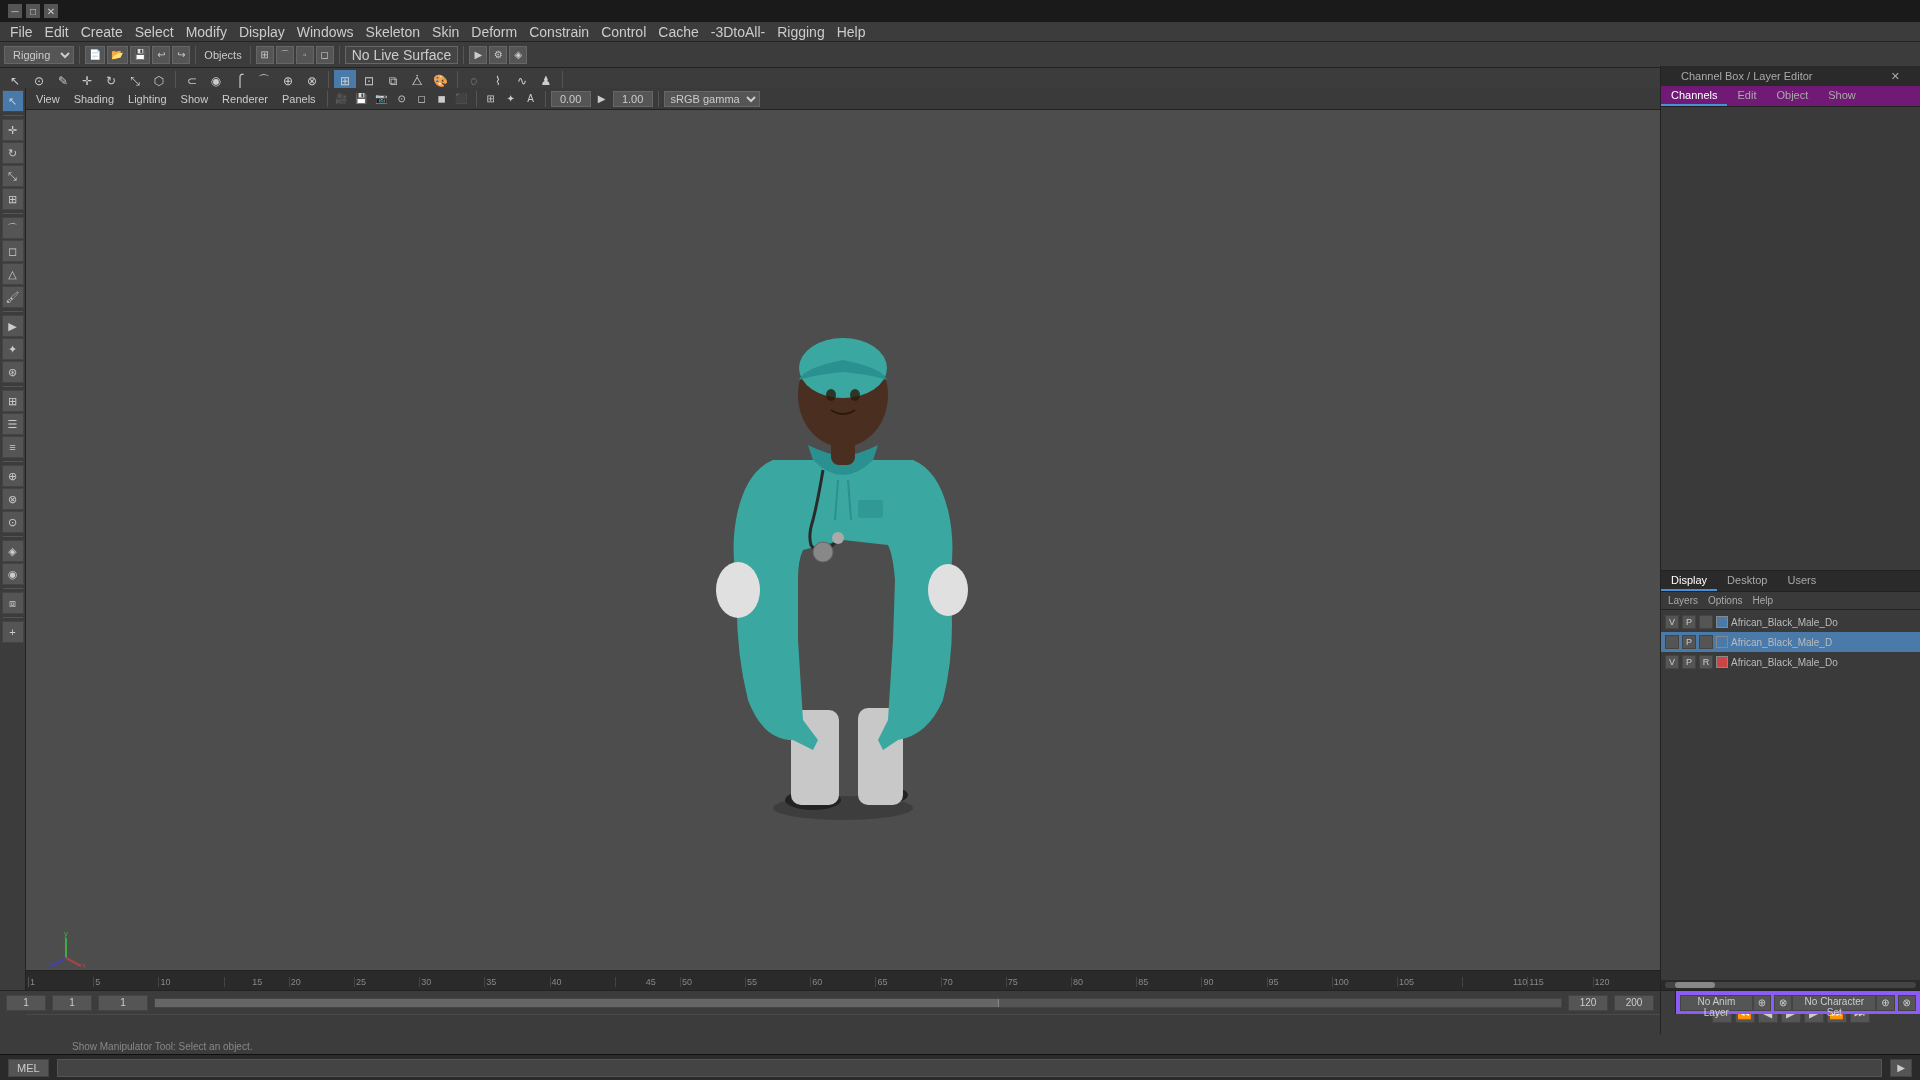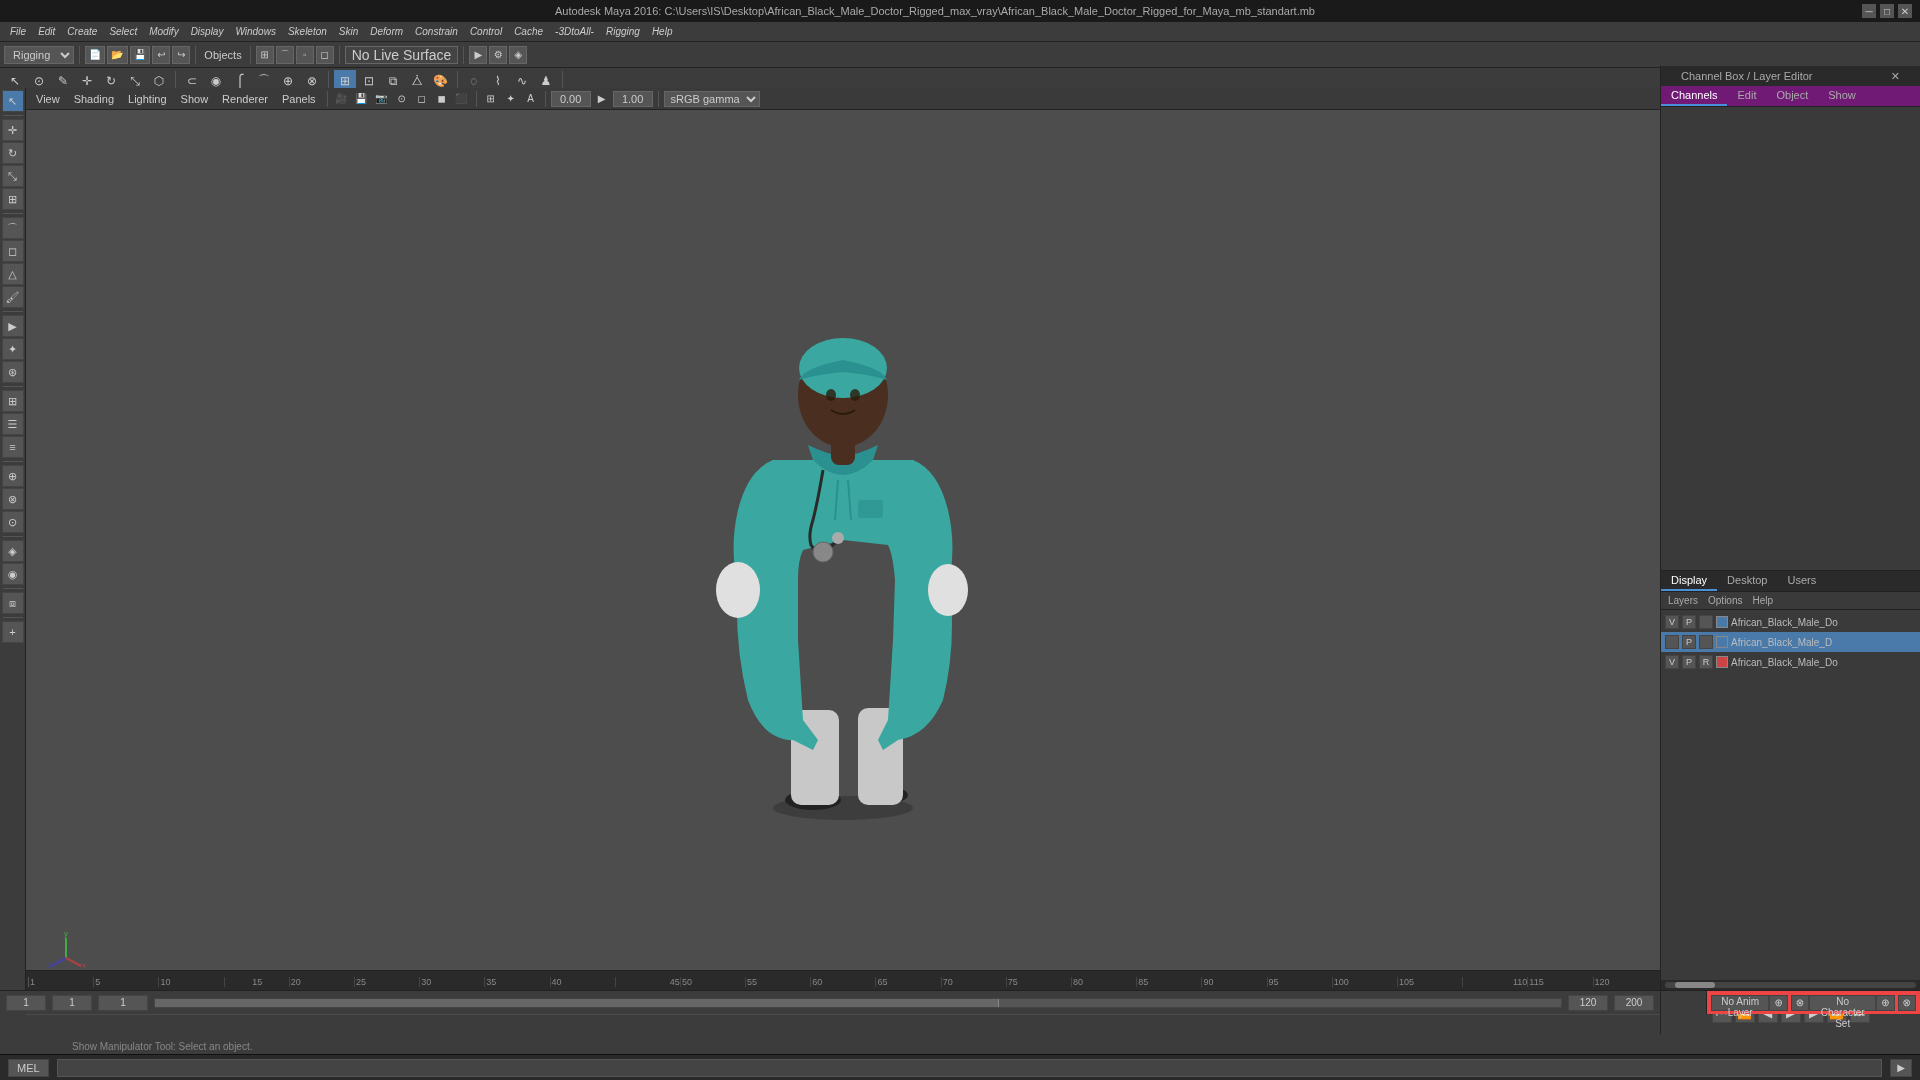--- a/index.html
+++ b/index.html
@@ -42,22 +42,21 @@
       background: #3c3c3c;
       display: flex;
       align-items: center;
       padding: 0 4px;
       border-bottom: 1px solid #222;
     }
     .menu-item {
       padding: 2px 6px;
       cursor: pointer;
       color: #ccc;
-      font-size: 10px;
-      font-style: italic;
+      font-size: 14px;
     }
 
     
     #toolbar1 {
       height: 26px;
       background: #3c3c3c;
       display: flex;
       align-items: center;
       padding: 0 4px;
       gap: 2px;
@@ -438,23 +437,23 @@
       align-items: center;
       justify-content: center;
       gap: 2px;
     }
 
     
     #bottom-right-controls {
       position: absolute;
       right: 0;
       bottom: 66px;
-      width: 214px;
+      width: 245px;
       height: 24px;
-      background: #ef4444;
+      background: #8b5cf6;
       border-top: 1px solid #222;
       border-left: 1px solid #222;
       display: flex;
       align-items: center;
       justify-content: space-between;
       padding: 0 4px;
       font-size: 10px;
       color: #aaa;
     }
     .nac-btn {
@@ -471,21 +470,20 @@
     .vp-corner-label {
       position: absolute;
       font-size: 10px;
       color: #777;
     }
   </style>
 </head>
 <body>
 
 <div id="title-bar">
-  <div class="title-text">Autodesk Maya 2016: C:\Users\IS\Desktop\African_Black_Male_Doctor_Rigged_max_vray\African_Black_Male_Doctor_Rigged_for_Maya_mb_standart.mb</div>
   <div class="window-controls">
     <button class="win-btn">─</button>
     <button class="win-btn">□</button>
     <button class="win-btn">✕</button>
   </div>
 </div>
 
 <div id="menu-bar">
   <span class="menu-item">File</span>
   <span class="menu-item">Edit</span>
@@ -749,21 +747,21 @@
     <div style="display:flex;width:100%;font-size:9px;color:#888;">
       <span style="width:4%;text-align:left;border-left:1px solid #555;padding-left:1px;">1</span>
       <span style="width:4%;text-align:left;border-left:1px solid #444;padding-left:1px;">5</span>
       <span style="width:4%;text-align:left;border-left:1px solid #444;padding-left:1px;">10</span>
       <span style="width:4%;text-align:center;border-left:1px solid #444;padding-left:1px;">15</span>
       <span style="width:4%;text-align:left;border-left:1px solid #444;padding-left:1px;">20</span>
       <span style="width:4%;text-align:left;border-left:1px solid #444;padding-left:1px;">25</span>
       <span style="width:4%;text-align:left;border-left:1px solid #444;padding-left:1px;">30</span>
       <span style="width:4%;text-align:left;border-left:1px solid #444;padding-left:1px;">35</span>
       <span style="width:4%;text-align:left;border-left:1px solid #444;padding-left:1px;">40</span>
-      <span style="width:4%;text-align:right;border-left:1px solid #444;padding-left:6px;">45</span>
+      <span style="width:4%;text-align:center;border-left:1px solid #444;padding-left:6px;">45</span>
       <span style="width:4%;text-align:left;border-left:1px solid #444;padding-left:1px;">50</span>
       <span style="width:4%;text-align:left;border-left:1px solid #444;padding-left:1px;">55</span>
       <span style="width:4%;text-align:left;border-left:1px solid #444;padding-left:1px;">60</span>
       <span style="width:4%;text-align:left;border-left:1px solid #444;padding-left:1px;">65</span>
       <span style="width:4%;text-align:left;border-left:1px solid #444;padding-left:1px;">70</span>
       <span style="width:4%;text-align:left;border-left:1px solid #444;padding-left:1px;">75</span>
       <span style="width:4%;text-align:left;border-left:1px solid #444;padding-left:1px;">80</span>
       <span style="width:4%;text-align:left;border-left:1px solid #444;padding-left:1px;">85</span>
       <span style="width:4%;text-align:left;border-left:1px solid #444;padding-left:1px;">90</span>
       <span style="width:4%;text-align:left;border-left:1px solid #444;padding-left:1px;">95</span>

